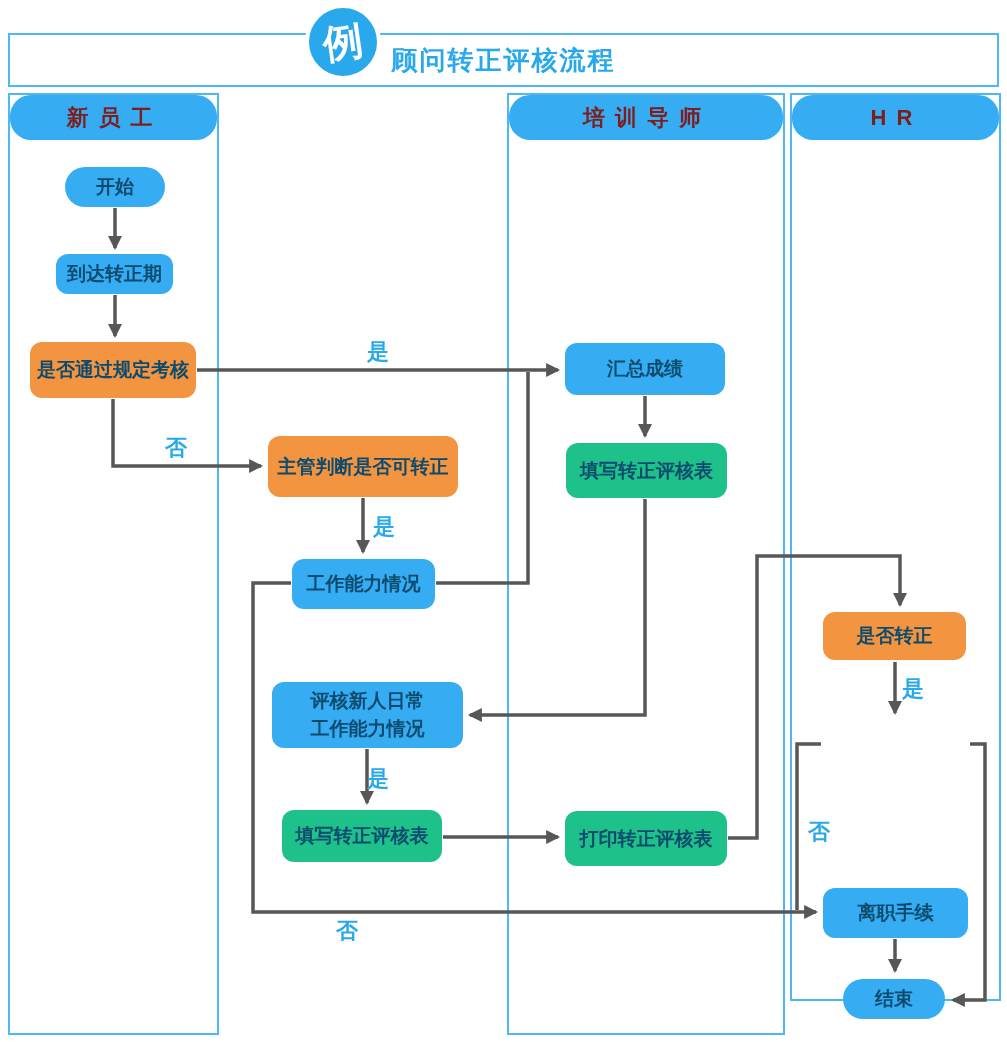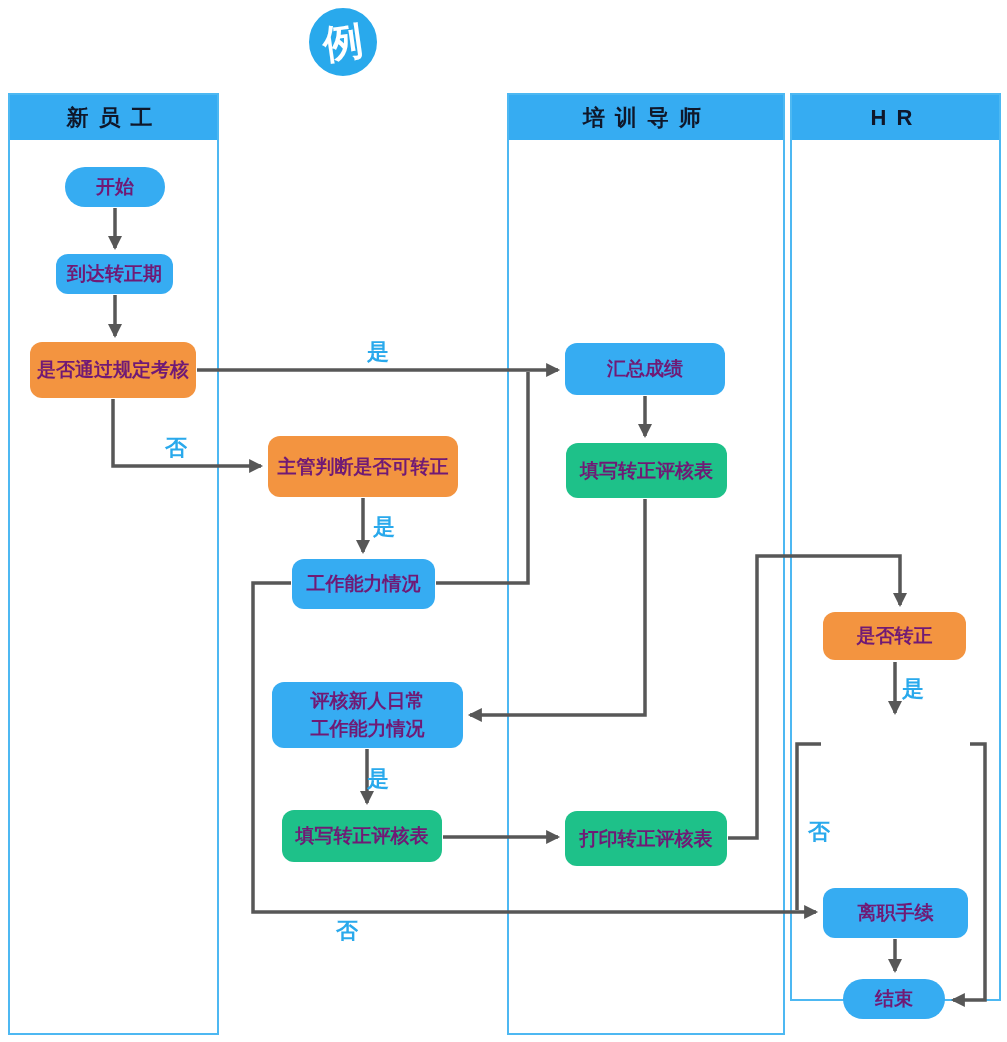--- a/index.html
+++ b/index.html
@@ -32,43 +32,46 @@
     color:#fff;font-size:40px;font-weight:bold;transform:rotate(-8deg);
   }
   
   .lane{
     position:absolute;box-sizing:border-box;border:2px solid var(--border-blue);
     background:#ffffff;z-index:1;
   }
   .lane-header{
     width:100%;box-sizing:border-box;background:var(--blue);
     display:flex;align-items:center;justify-content:center;
-    color:#0f172a;font-size:22px;font-weight:bold;letter-spacing:10px;padding-left:2px;
+    color:#7f1d1d;font-size:22px;font-weight:bold;letter-spacing:10px;padding-left:2px;border-radius:21px;
   }
   
   .node{
     position:absolute;box-sizing:border-box;border-radius:12px;z-index:4;
     display:flex;align-items:center;justify-content:center;text-align:center;
-    color:#701a75;font-size:19px;font-weight:bold;line-height:1.45;white-space:pre-line;
+    color:#0c4a6e;font-size:19px;font-weight:bold;line-height:1.45;white-space:pre-line;
   }
   .node.pill{border-radius:999px;}
   
   #edges-svg{position:absolute;left:0;top:0;z-index:3;}
   #edges-svg polyline{fill:none;stroke:var(--line);stroke-width:3.5px;stroke-linejoin:miter;}
   #arrowhead path{fill:var(--line);}
   .edge-label{
     position:absolute;z-index:5;transform:translate(-50%,-50%);
     color:var(--label-blue);font-size:22px;font-weight:bold;
   }
 </style>
 </head>
 <body>
 
 <div id="stage">
 
+  <div class="title-box">
+    <span>顾问转正评核流程</span>
+  </div>
 
   <div class="badge">
     <span>例</span>
   </div>
 
   <svg id="edges-svg" width="1007" height="1042">
     <defs>
       <marker id="arrowhead" viewBox="0 0 10 10" refX="8.5" refY="5" markerWidth="16" markerHeight="14" markerUnits="userSpaceOnUse" orient="auto">
         <path d="M0,0 L10,5 L0,10 Z"></path>
       </marker>

